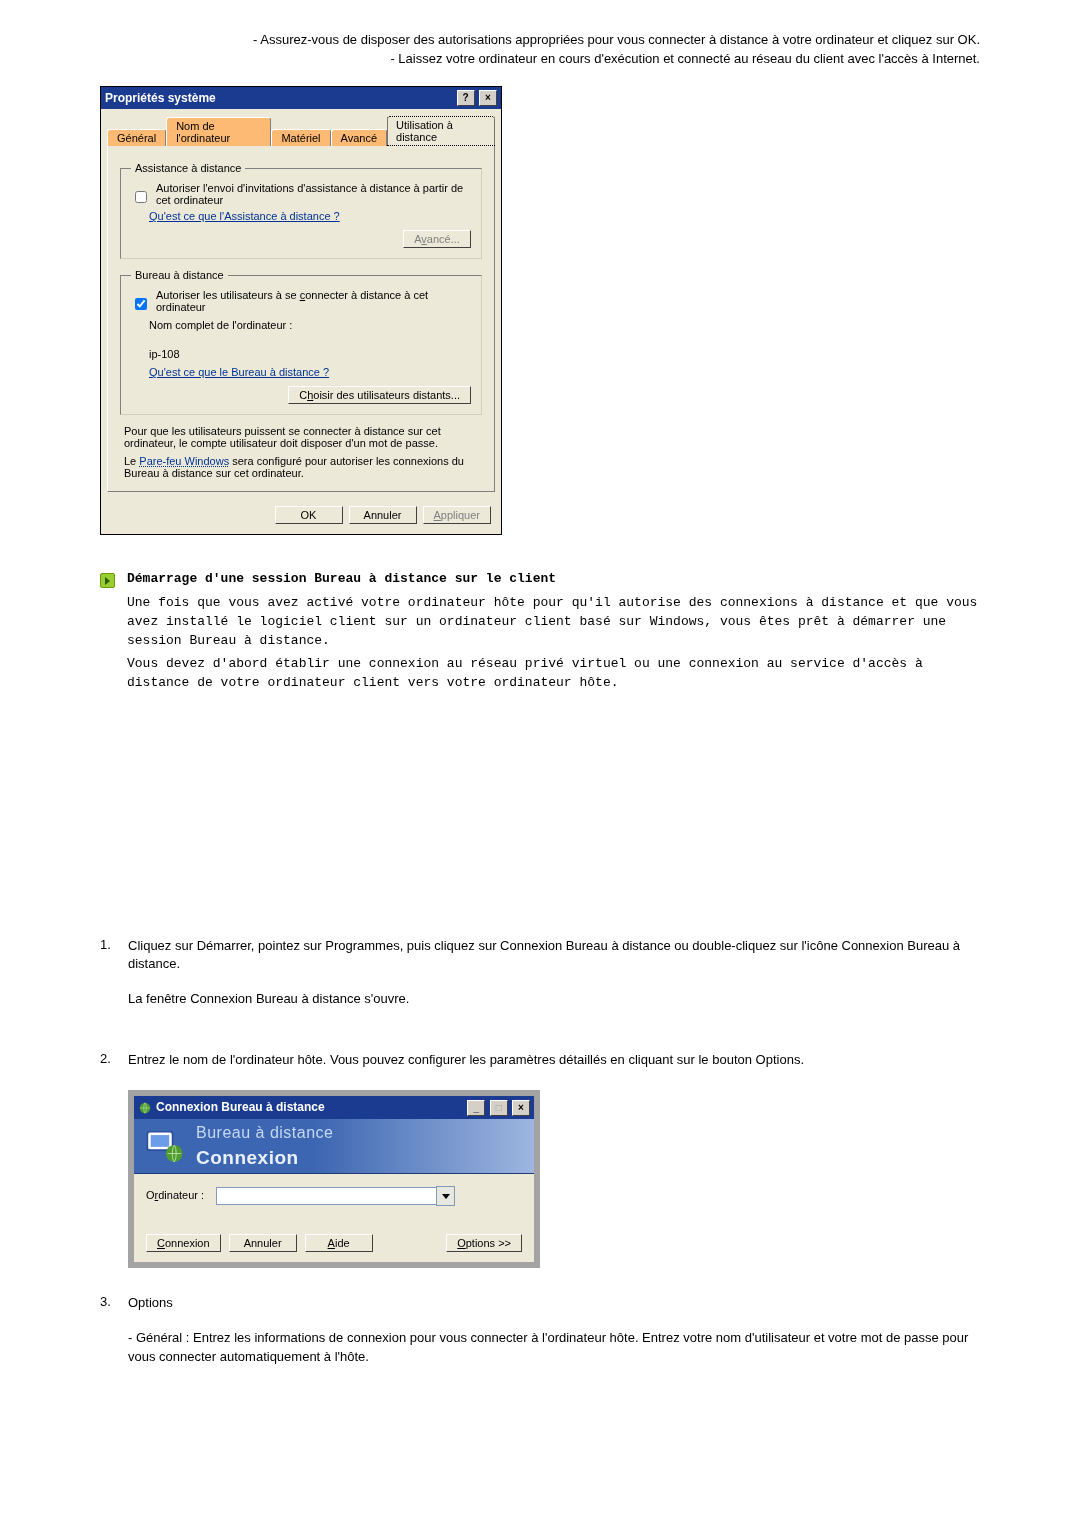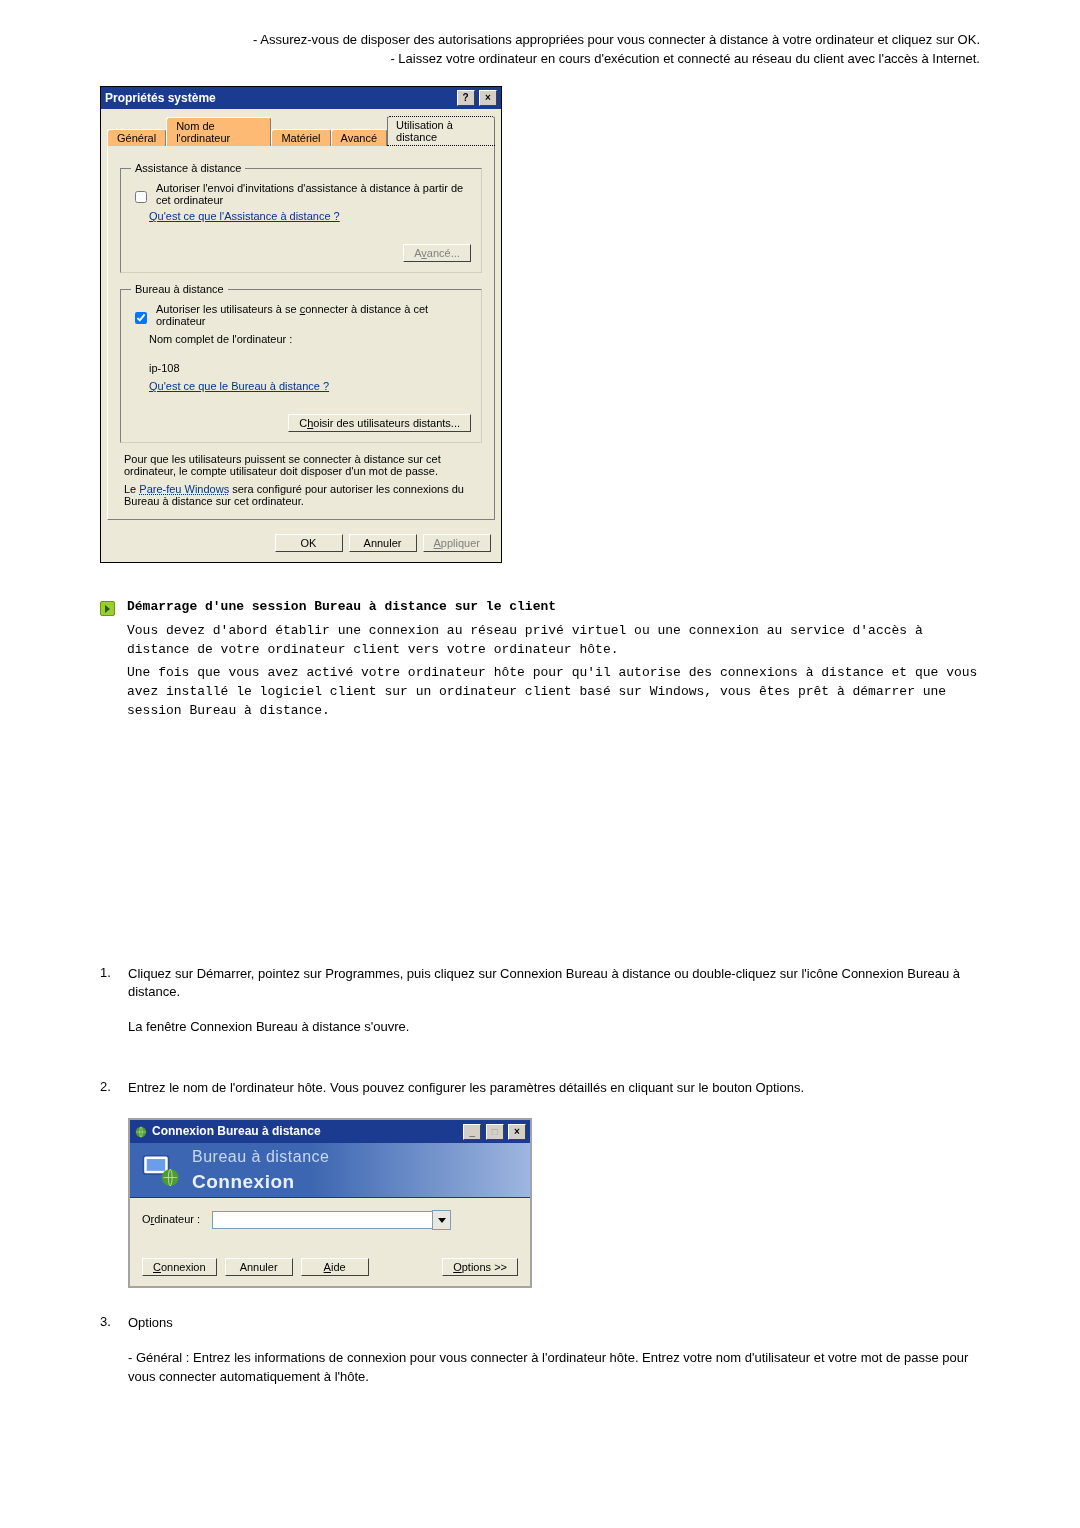--- a/index.html
+++ b/index.html
@@ -62,41 +62,41 @@
   .chk{display:flex;align-items:flex-end;gap:6px;margin:2px 0;}
   .chk input{width:12px;height:12px;}
   .link{color:#003399;text-decoration:underline;}
   .link.dotted{text-decoration-style:dotted;}
   .btnXP{
     background:#ece9d8;border:1px solid #000;
     border-top-color:#fff;border-left-color:#fff;border-right-color:#404040;border-bottom-color:#404040;
     padding:2px 10px;font-size:11px;font-family:Tahoma,sans-serif;min-width:68px;
   }
   .btnDisabled{color:#808080;}
-  .rightBtn{display:flex;justify-content:flex-end;margin-top:22px;}
+  .rightBtn{display:flex;justify-content:flex-end;margin-top:8px;}
   .btnrow{display:flex;justify-content:flex-end;gap:6px;padding:8px 10px 10px 10px;}
   
   .section{display:flex;align-items:flex-start;gap:12px;margin-top:10px;font-family:Liberation Mono, monospace;}
   .sectBullet{
     width:13px;height:13px;background:#9acd32;border:1px solid #6b9b00;
     display:flex;align-items:center;justify-content:center;flex:none;margin-top:2px;
     border-radius:2px;
   }
   .sectBullet::after{content:"";width:0;height:0;border-left:5px solid #2b5a00;border-top:4px solid transparent;border-bottom:4px solid transparent;}
   .sectBody{flex:1;}
   .sectTitle{font-weight:bold;font-size:13px;margin-bottom:8px;}
   .sectText{line-height:1.45;margin-bottom:4px;}
   ol.numlist{margin:10px 0 0 0;padding:0;list-style:none;}
   ol.numlist>li{display:flex;align-items:flex-start;gap:10px;margin-bottom:26px;}
   ol.numlist>li>.num{width:18px;flex:none;}
   ol.numlist>li>.cnt{flex:1;line-height:1.45;}
   ol.numlist p{margin:0 0 16px 0;}
   
   .dialog2{
-    width:400px;border:2px solid #a3a3a3;font-family:Tahoma,sans-serif;font-size:11px;
+    width:400px;border:6px solid #a3a3a3;font-family:Tahoma,sans-serif;font-size:11px;
     background:#ece9d8;margin-top:20px;
   }
   .titlebar2{
     background:#1a3b8f;color:#fff;font-weight:bold;padding:3px 4px;font-size:12px;
     display:flex;align-items:center;justify-content:space-between;
   }
   .titlebar2 .left{display:flex;align-items:center;gap:4px;}
   .rdpIconSmall{width:14px;height:14px;}
   .tbtns2 span{
     display:inline-block;width:16px;height:14px;background:#d4d0c8;
@@ -204,22 +204,22 @@
     <button class="btnXP btnDisabled">
       <span class="accel">A</span><span>ppliquer</span>
     </button>
   </div>
 </div>
 
 <div class="section">
   <div class="sectBullet"></div>
   <div class="sectBody">
     <div class="sectTitle">Démarrage d'une session Bureau à distance sur le client</div>
+    <div class="sectText">Une fois que vous avez activé votre ordinateur hôte pour qu'il autorise des connexions à distance et que vous avez installé le logiciel client sur un ordinateur client basé sur Windows, vous êtes prêt à démarrer une session Bureau à distance.</div>
     <div class="sectText">Vous devez d'abord établir une connexion au réseau privé virtuel ou une connexion au service d'accès à distance de votre ordinateur client vers votre ordinateur hôte.</div>
-    <div class="sectText">Une fois que vous avez activé votre ordinateur hôte pour qu'il autorise des connexions à distance et que vous avez installé le logiciel client sur un ordinateur client basé sur Windows, vous êtes prêt à démarrer une session Bureau à distance.</div>
   </div>
 </div>
 
 <div style="height:230px;"></div>
 
 <ol class="numlist">
   <li>
     <div class="num">1.</div>
     <div class="cnt">
       <p>Cliquez sur Démarrer, pointez sur Programmes, puis cliquez sur Connexion Bureau à distance ou double-cliquez sur l'icône Connexion Bureau à distance.</p>

